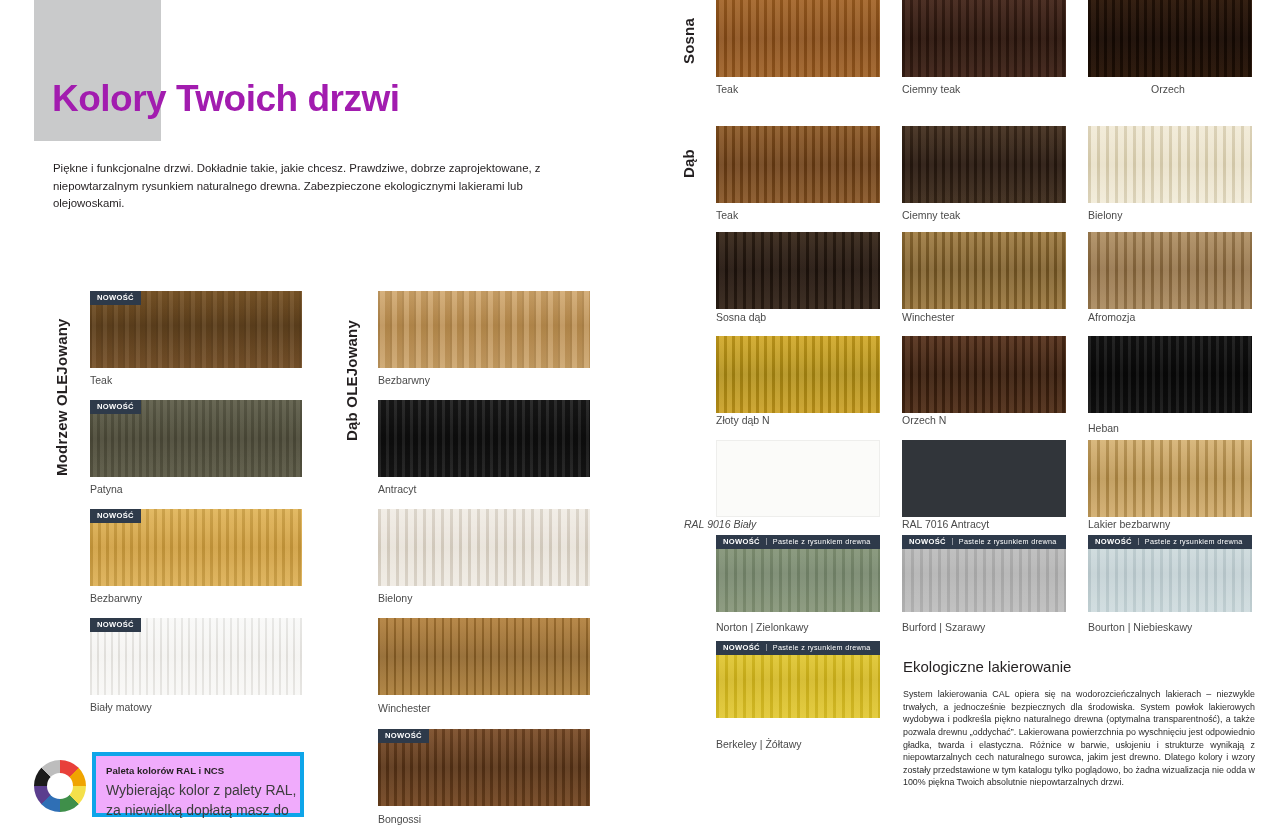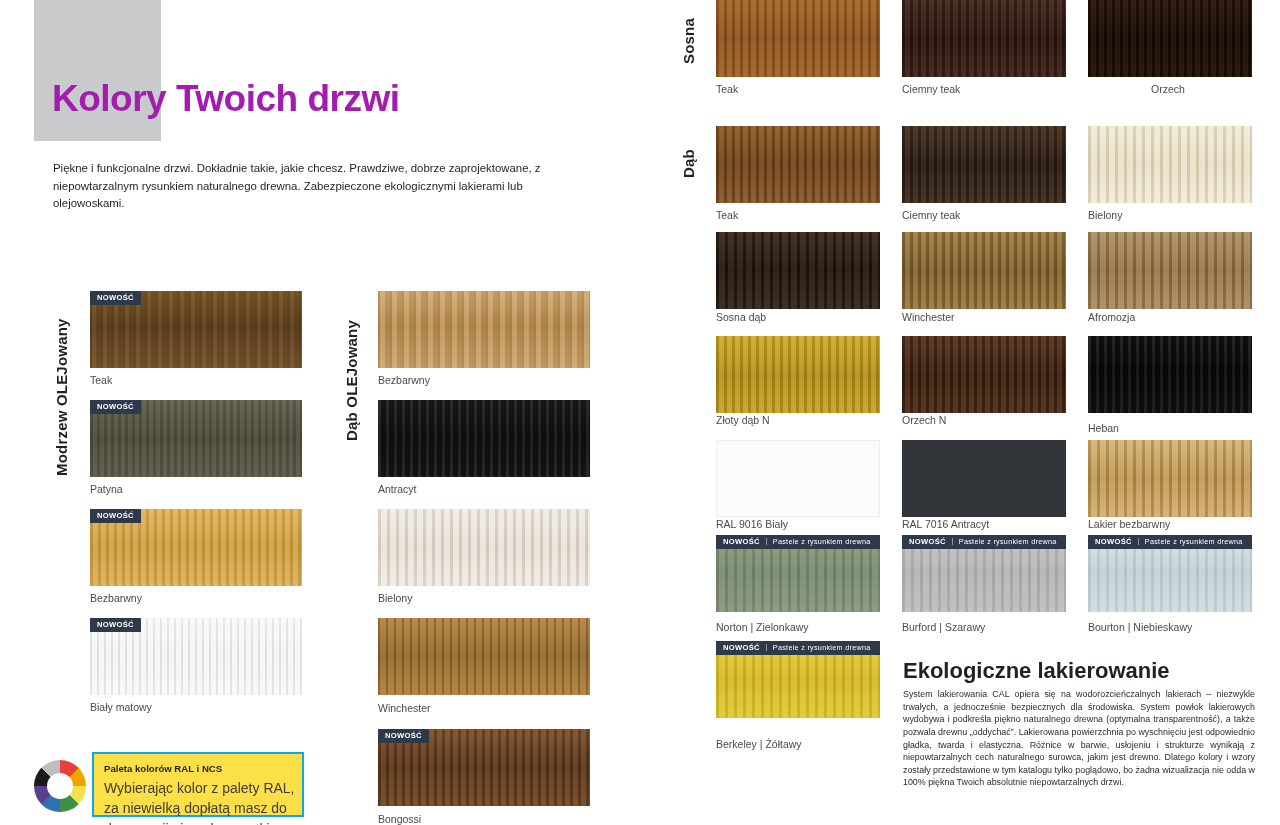--- a/index.html
+++ b/index.html
@@ -64,32 +64,32 @@
   .badge .sub {
     font-weight: normal; font-size: 7.2px;
     border-left: 1px solid rgba(255,255,255,.45);
     padding-left: 6px;
   }
   .badge.wide { padding-right: 9px; }
 
   
   .ralbox {
     position: absolute; left: 92px; top: 752px; width: 212px; height: 65px;
-    border: 2px solid #0ea5e9; background: #fde047;
+    border: 4px solid #0ea5e9; background: #f0abfc;
   }
   .ralbox .t { position:absolute; left: 10px; top: 9px; font-size: 9.6px; font-weight: bold; color:#231f20; }
   .ralbox .b { position:absolute; left: 10px; top: 24px; width: 192px; font-size: 14px; line-height: 1.45; color:#3c3c3c; }
   .ralwheel { position: absolute; left: 34px; top: 760px; width: 52px; height: 52px; border-radius: 50%; overflow: hidden;
       background: conic-gradient(#e8403a 0deg 45deg, #f0a400 45deg 90deg, #f4e04a 90deg 135deg, #3f8f4a 135deg 180deg, #2f6fb5 180deg 225deg, #5b3e8e 225deg 270deg, #1b1b1b 270deg 315deg, #bdbdbd 315deg 360deg); }
   .ralwheel:after { content:""; position:absolute; left:13px; top:13px; width:26px; height:26px; border-radius:50%; background:#fff; }
 
   
   .eco-title {
     position: absolute; left: 903px; top: 658px;
-    font-size: 22px; font-weight: bold; color: #231f20;
+    font-size: 15px; font-weight: normal; color: #231f20;
   }
   .eco-body {
     position: absolute; left: 903px; top: 688px; width: 352px;
     font-size: 8.9px; line-height: 1.42; color: #2b2b2b; text-align: justify;
   }
 </style>
 </head>
 <body>
 
 <div class="page">
@@ -228,21 +228,21 @@
         repeating-linear-gradient(90deg, rgba(0,0,0,.22) 0 3px, rgba(255,255,255,.07) 3px 8px),
         linear-gradient(180deg,#56301a,#3a1e0c 50%,#4e2b14);"></div>
   <div class="cap" style="left:902px; top:414px;">Orzech N</div>
 
   <div class="swatch small" style="left:1088px; top:336px; background:
         repeating-linear-gradient(90deg, rgba(255,255,255,.05) 0 3px, rgba(0,0,0,.4) 3px 8px),
         linear-gradient(180deg,#1a1a1a,#0c0c0c 50%,#161616);"></div>
   <div class="cap" style="left:1088px; top:414px;margin-top:8px;">Heban</div>
 
   <div class="swatch small" style="left:716px; top:440px; background:#fbfbf9; border:1px solid #eeeeec;"></div>
-  <div class="cap" style="left:716px; top:518px;">RAL 9016 Biały</div>
+  <div class="cap" style="left:684px; top:518px;font-style:italic;">RAL 9016 Biały</div>
 
   <div class="swatch small" style="left:902px; top:440px; background:#31353a;"></div>
   <div class="cap" style="left:902px; top:518px;">RAL 7016 Antracyt</div>
 
   <div class="swatch small" style="left:1088px; top:440px; background:
         repeating-linear-gradient(90deg, rgba(0,0,0,.12) 0 3px, rgba(255,255,255,.16) 3px 9px),
         linear-gradient(180deg,#d2ab66,#b88f47 50%,#cda45e);"></div>
   <div class="cap" style="left:1088px; top:518px;">Lakier bezbarwny</div>
 
   <div class="swatch small" style="left:716px; top:535px; background:

